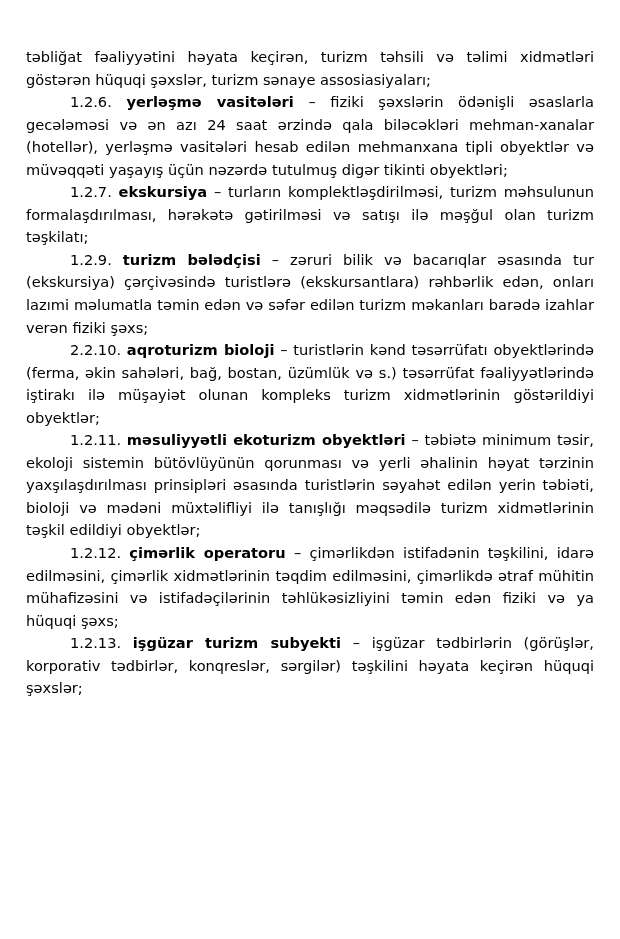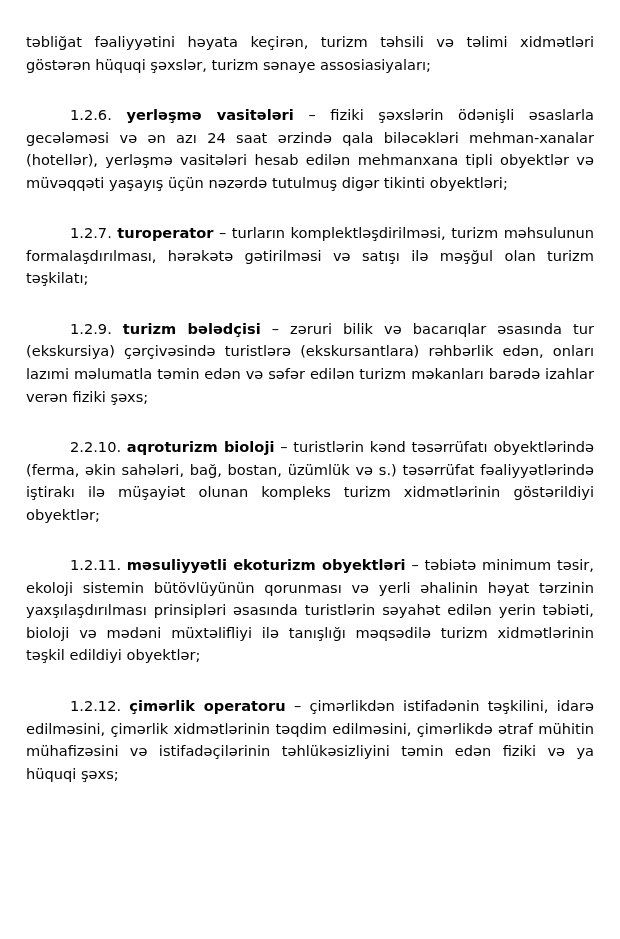--- a/index.html
+++ b/index.html
@@ -10,68 +10,68 @@
   body {
     width: 620px;
     height: 939px;
     font-family: "DejaVu Sans", sans-serif;
     color: #000000;
   }
   .page {
     width: 620px;
     height: 939px;
     box-sizing: border-box;
-    padding: 31px 26px 20px 26px;
+    padding: 46px 26px 20px 26px;
     position: relative;
     border-radius: 15px;
   }
   .doc-body {
     font-size: 14.6px;
     line-height: 1.545;
     text-align: justify;
     text-justify: inter-word;
     -webkit-hyphens: manual;
     hyphens: manual;
     letter-spacing: 0.0px;
     word-spacing: 0.0px;
   }
   p.para {
     margin: 0;
     text-align: justify;
   }
   p.indent {
     text-indent: 44px;
-    margin-top: 28px;
   }
   .term {
     font-weight: bold;
   }
   .num {
     font-weight: normal;
   }
 </style>
 </head>
 <body>
 
 <div class="page">
   <div class="doc-body">
 
     <p class="para"><span>təbliğat fəaliyyətini həyata keçirən, turizm təhsili və təlimi xidmətləri göstərən hüquqi şəxslər, turizm sənaye assosiasiyaları;</span></p>
 
     <p class="para indent"><span class="num">1.2.6. </span><span class="term">yerləşmə vasitələri</span><span> – fiziki şəxslərin ödənişli əsaslarla gecələməsi və ən azı 24 saat ərzində qala biləcəkləri mehman-xanalar (hotellər), yerləşmə vasitələri hesab edilən mehmanxana tipli obyektlər və müvəqqəti yaşayış üçün nəzərdə tutulmuş digər tikinti obyektləri;</span></p>
 
-    <p class="para indent"><span class="num">1.2.7. </span><span class="term">turoperator</span><span> – turların komplektləşdirilməsi, turizm məhsulunun formalaşdırılması, hərəkətə gətirilməsi və satışı ilə məşğul olan turizm təşkilatı;</span></p>
+    <p class="para indent"><span class="num">1.2.7. </span><span class="term">ekskursiya</span><span> – turların komplektləşdirilməsi, turizm məhsulunun formalaşdırılması, hərəkətə gətirilməsi və satışı ilə məşğul olan turizm təşkilatı;</span></p>
 
 
     <p class="para indent"><span class="num">1.2.9. </span><span class="term">turizm bələdçisi</span><span> – zəruri bilik və bacarıqlar əsasında tur (ekskursiya) çərçivəsində turistlərə (ekskursantlara) rəhbərlik edən, onları lazımi məlumatla təmin edən və səfər edilən turizm məkanları barədə izahlar verən fiziki şəxs;</span></p>
 
     <p class="para indent"><span class="num">2.2.10. </span><span class="term">aqroturizm bioloji</span><span> – turistlərin kənd təsərrüfatı obyektlərində (ferma, əkin sahələri, bağ, bostan, üzümlük və s.) təsərrüfat fəaliyyətlərində iştirakı ilə müşayiət olunan kompleks turizm xidmətlərinin göstərildiyi obyektlər;</span></p>
 
     <p class="para indent"><span class="num">1.2.11. </span><span class="term">məsuliyyətli ekoturizm obyektləri</span><span> – təbiətə minimum təsir, ekoloji sistemin bütövlüyünün qorunması və yerli əhalinin həyat tərzinin yaxşılaşdırılması prinsipləri əsasında turistlərin səyahət edilən yerin təbiəti, bioloji və mədəni müxtəlifliyi ilə tanışlığı məqsədilə turizm xidmətlərinin təşkil edildiyi obyektlər;</span></p>
 
     <p class="para indent"><span class="num">1.2.12. </span><span class="term">çimərlik operatoru</span><span> – çimərlikdən istifadənin təşkilini, idarə edilməsini, çimərlik xidmətlərinin təqdim edilməsini, çimərlikdə ətraf mühitin mühafizəsini və istifadəçilərinin təhlükəsizliyini təmin edən fiziki və ya hüquqi şəxs;</span></p>
 
+    <p class="para indent"><span class="num">1.2.13. </span><span class="term">işgüzar turizm subyekti</span><span> – işgüzar tədbirlərin (görüşlər, korporativ tədbirlər, konqreslər, sərgilər) təşkilini həyata keçirən hüquqi şəxslər;</span></p>
 
 
 
 
   </div>
 </div>
 
 </body></html>

